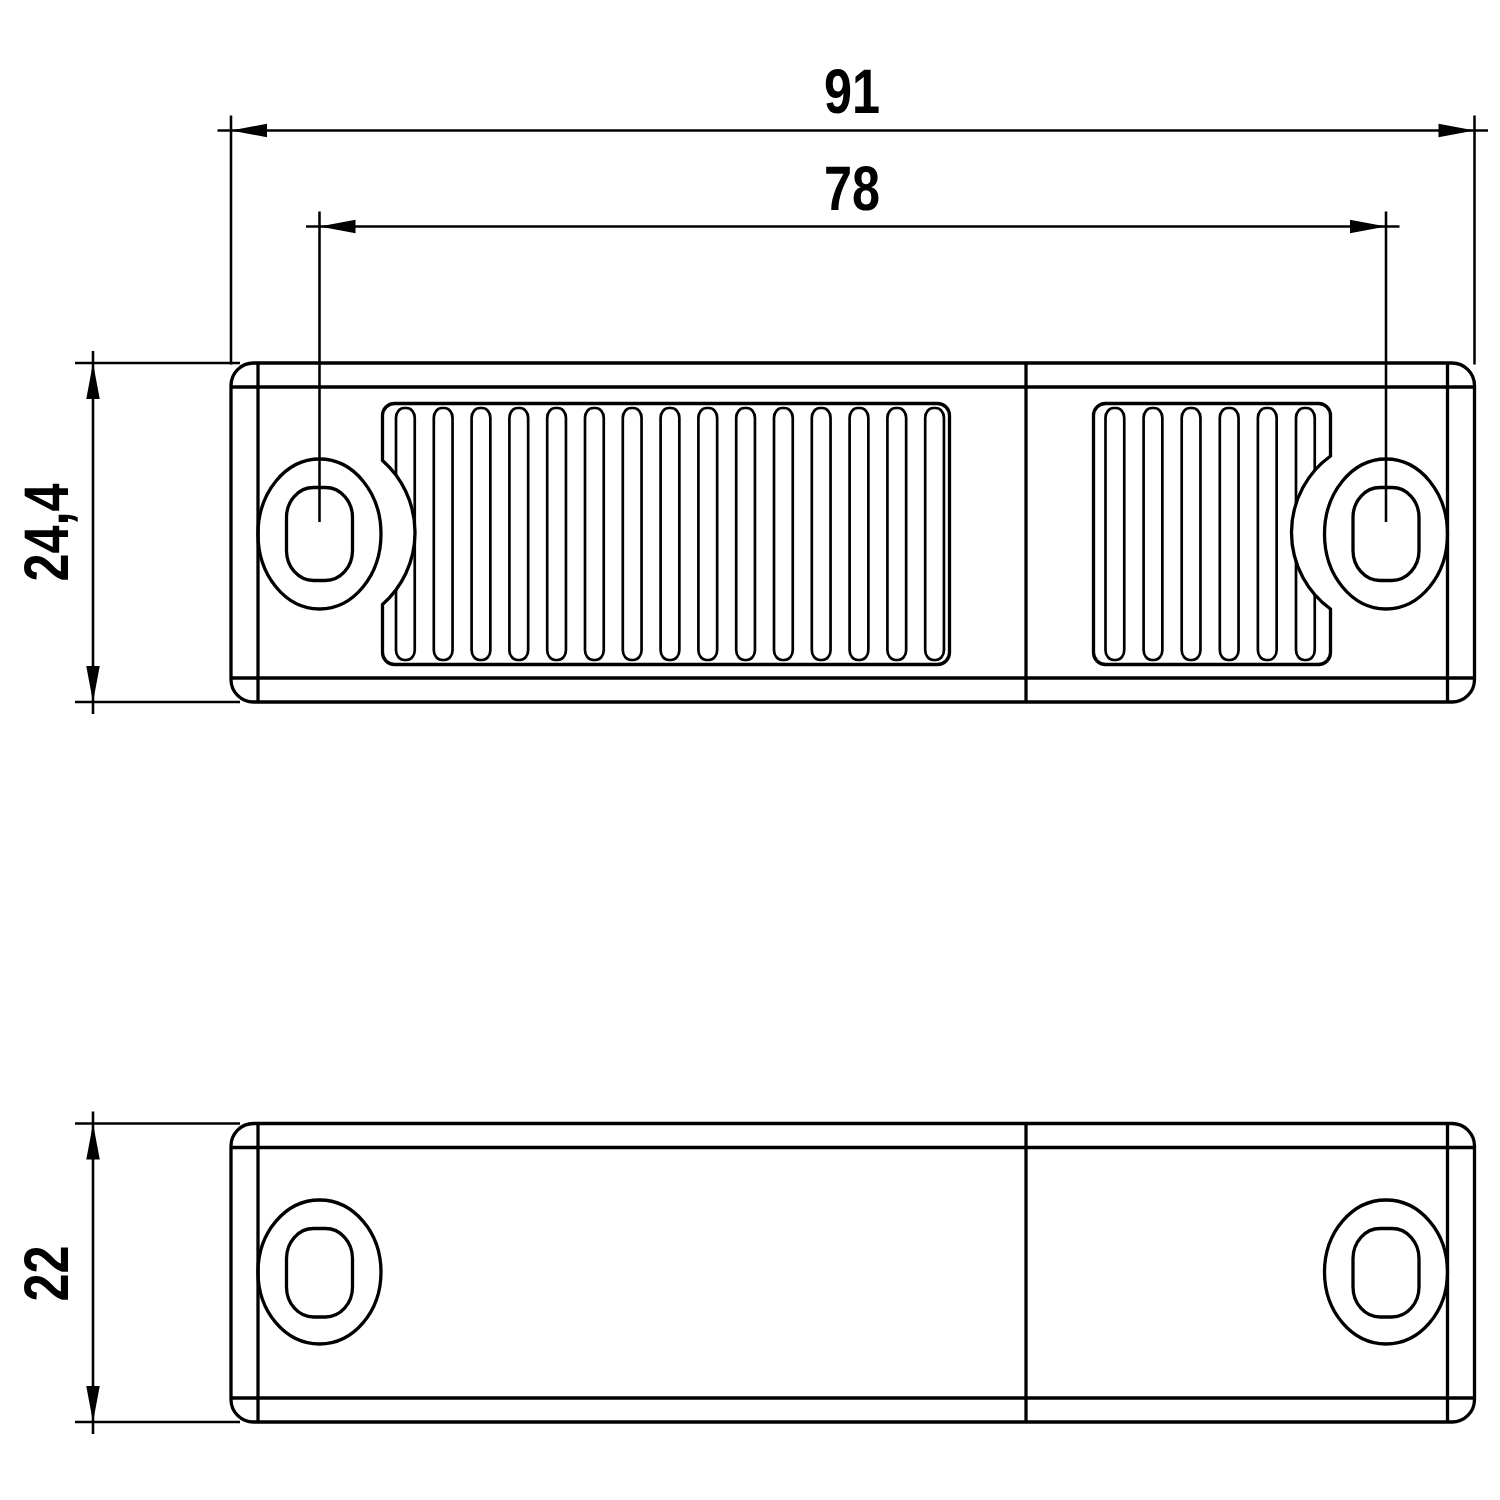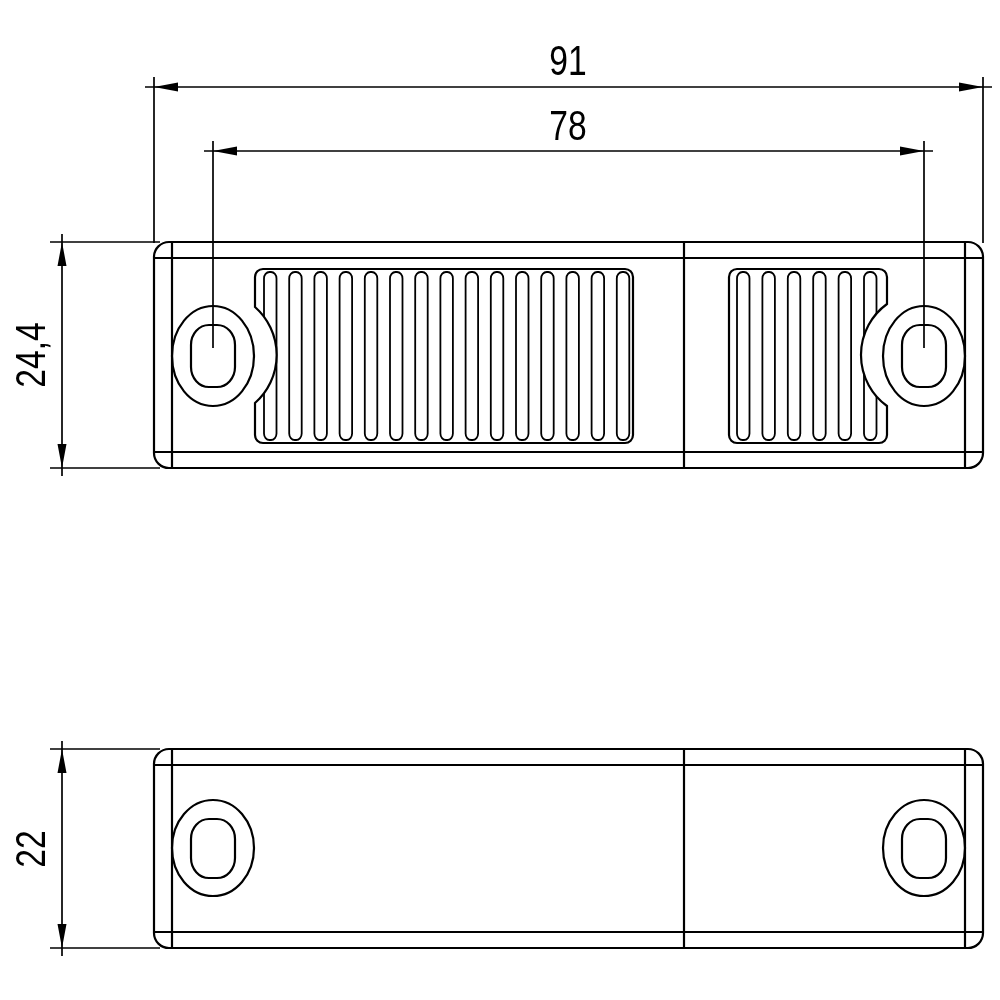--- a/index.html
+++ b/index.html
@@ -2,21 +2,21 @@
 <html><head>
 <meta charset="utf-8">
 <style>
   html,body{margin:0;padding:0;}
   body{
     width:1000px;height:1000px;
     background:#ffffff;
     font-family:"Liberation Sans", sans-serif;
     overflow:hidden;
   }
-  #stage{position:relative;width:1000px;height:1000px;}
+  #stage{position:relative;width:1000px;height:1000px;font-weight:bold;}
   svg{display:block;}
   .dimtext{
     font-family:"Liberation Sans", sans-serif;
     font-size:42px;
     fill:currentColor;
     stroke:none;
   }
 </style>
 </head>
 <body style="background: rgb(255, 255, 255);">

